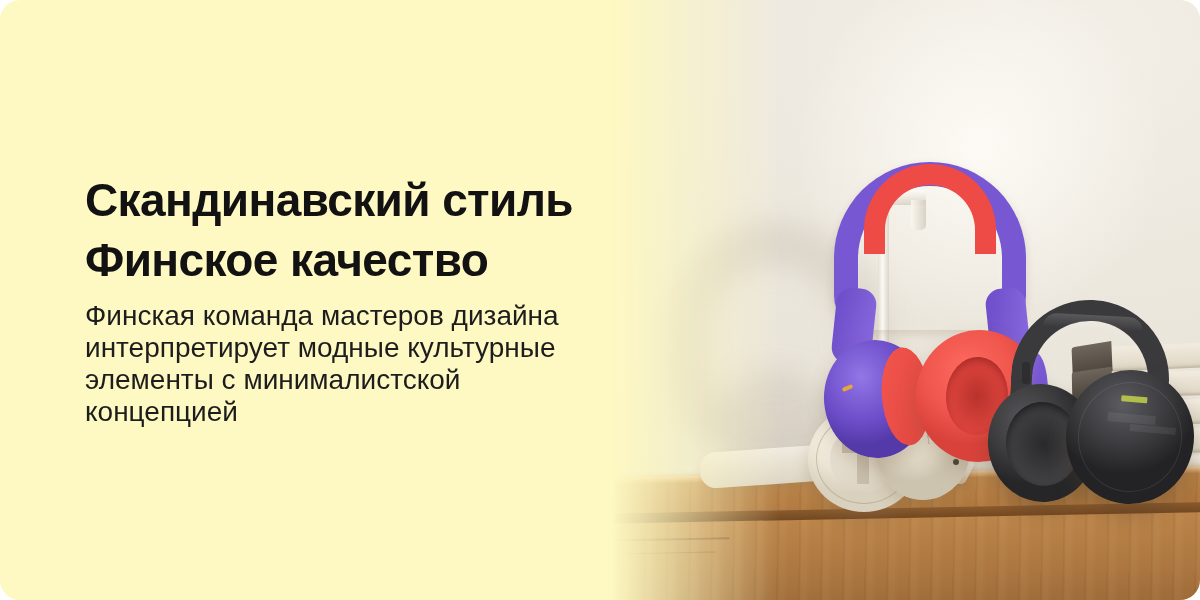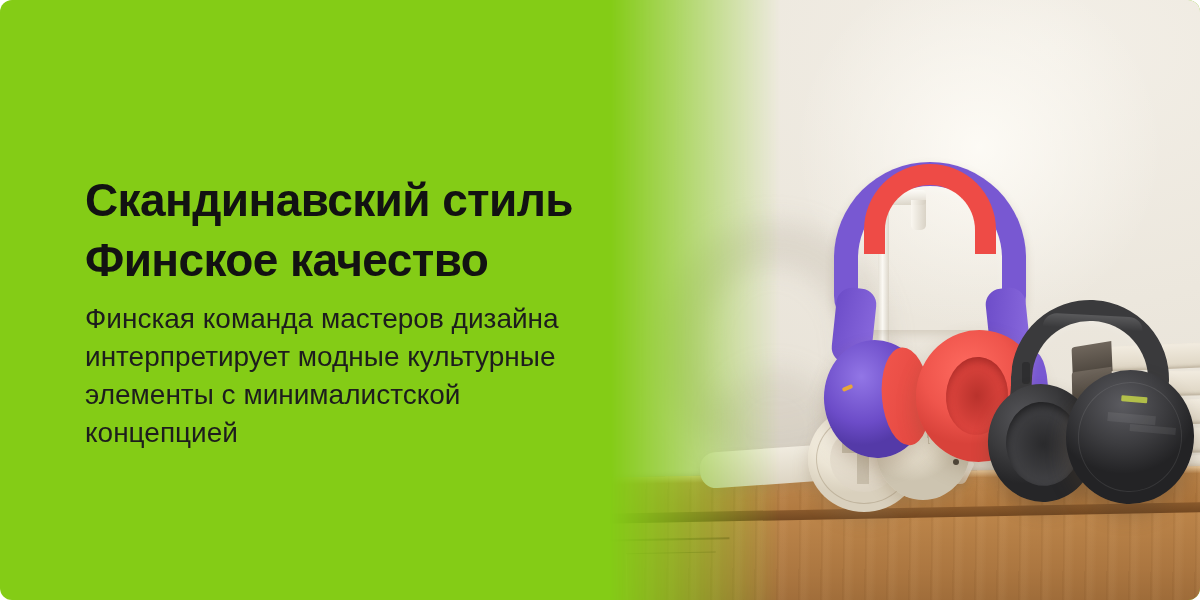--- a/index.html
+++ b/index.html
@@ -7,23 +7,23 @@
   html, body {
     width: 1200px; height: 600px;
     background: #ffffff;
     font-family: "Liberation Sans", "DejaVu Sans", sans-serif;
     overflow: hidden;
   }
 
   .banner {
     position: relative;
     width: 1200px; height: 600px;
-    border-radius: 12px;
+    border-radius: 20px;
     overflow: hidden;
-    background: #84cc16;
+    background: #fef9c3;
   }
 
   
   .scene {
     position: absolute;
     top: 0; left: 520px; right: 0; bottom: 0;
     overflow: hidden;
     -webkit-mask-image: linear-gradient(to right, rgba(0,0,0,0) 0px, rgba(0,0,0,0) 90px, rgba(0,0,0,1) 260px);
     mask-image: linear-gradient(to right, rgba(0,0,0,0) 0px, rgba(0,0,0,0) 90px, rgba(0,0,0,1) 260px);
   }
@@ -321,21 +321,21 @@
     font-size: 46px;
     line-height: 60px;
     font-weight: 900;
     letter-spacing: -0.6px;
     color: #121212;
     white-space: pre-line;
   }
   .subcopy {
     margin-top: 10px;
     font-size: 28px;
-    line-height: 38px;
+    line-height: 32px;
     font-weight: 400;
     color: #1d1d1d;
     white-space: pre-line;
   }
 </style>
 </head>
 <body>
 
 <div class="banner">
 

